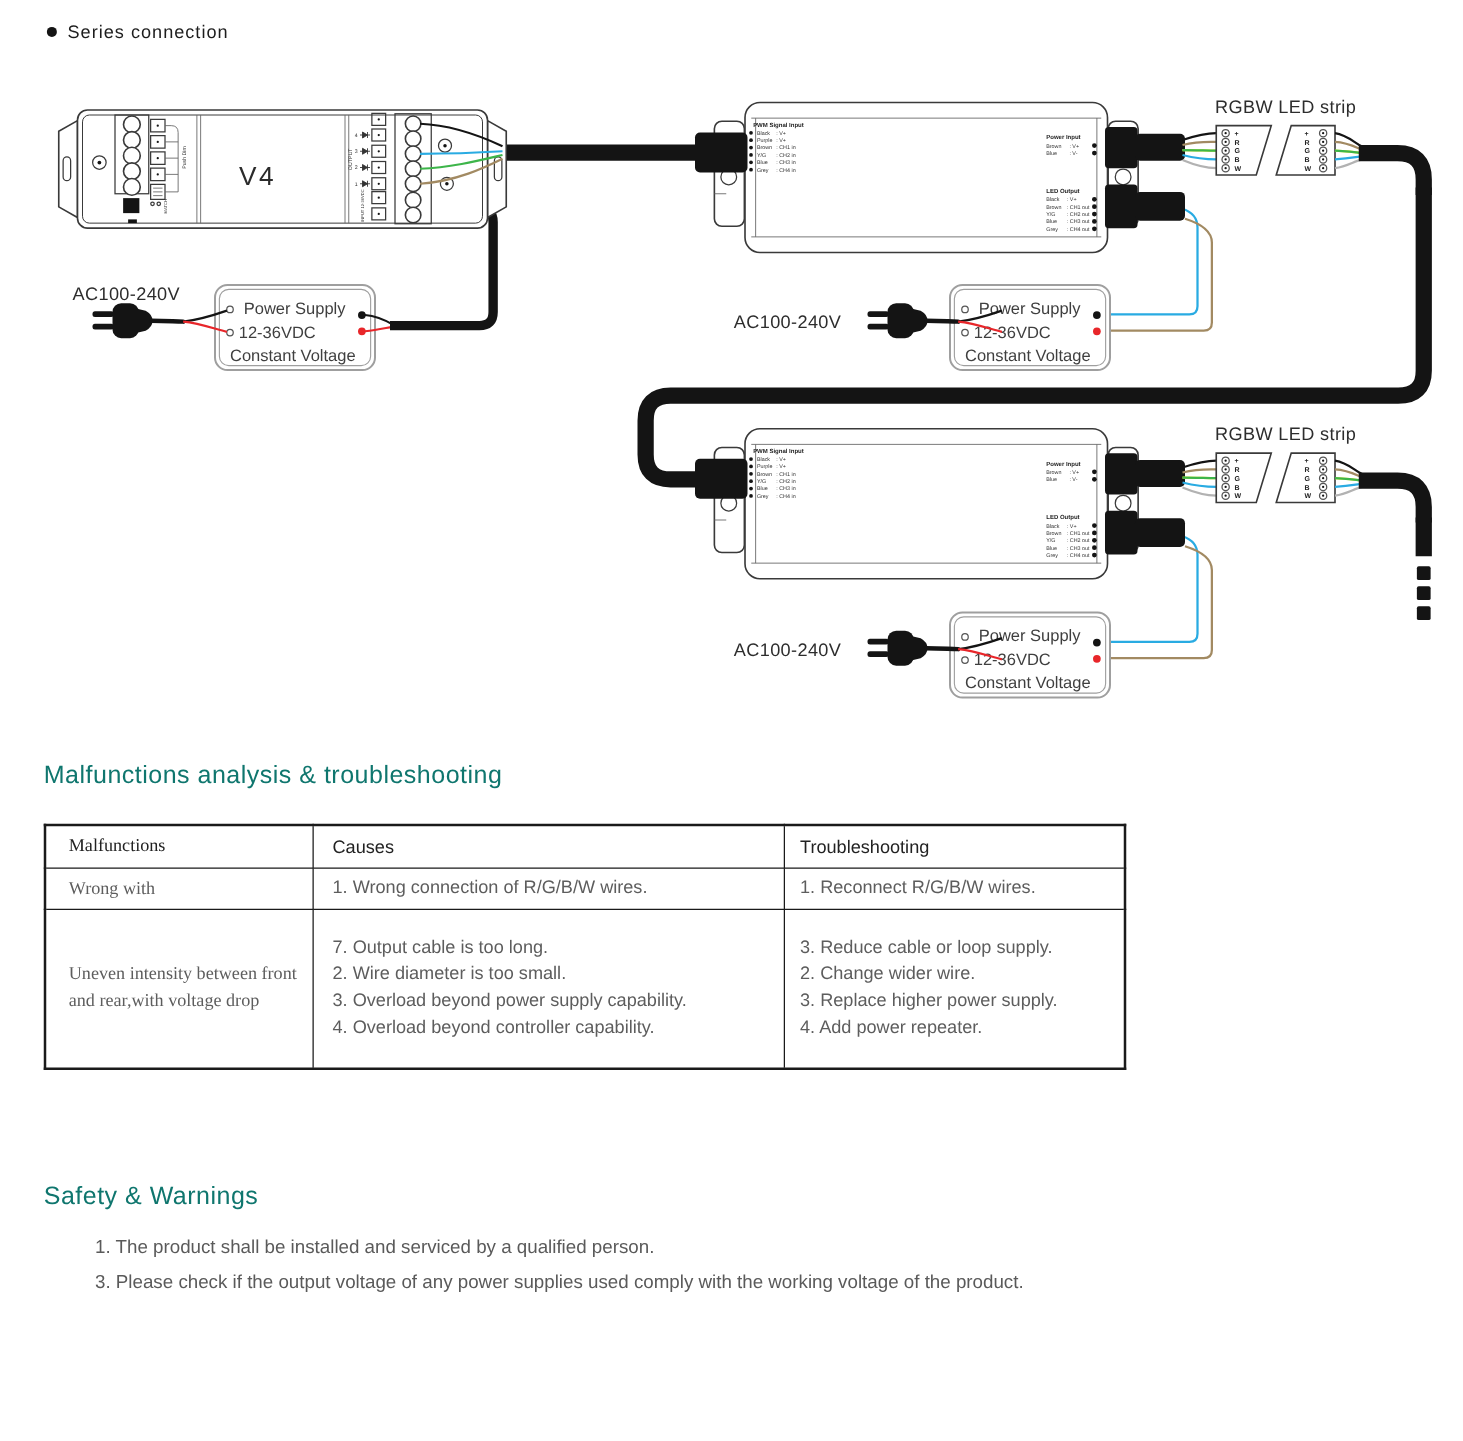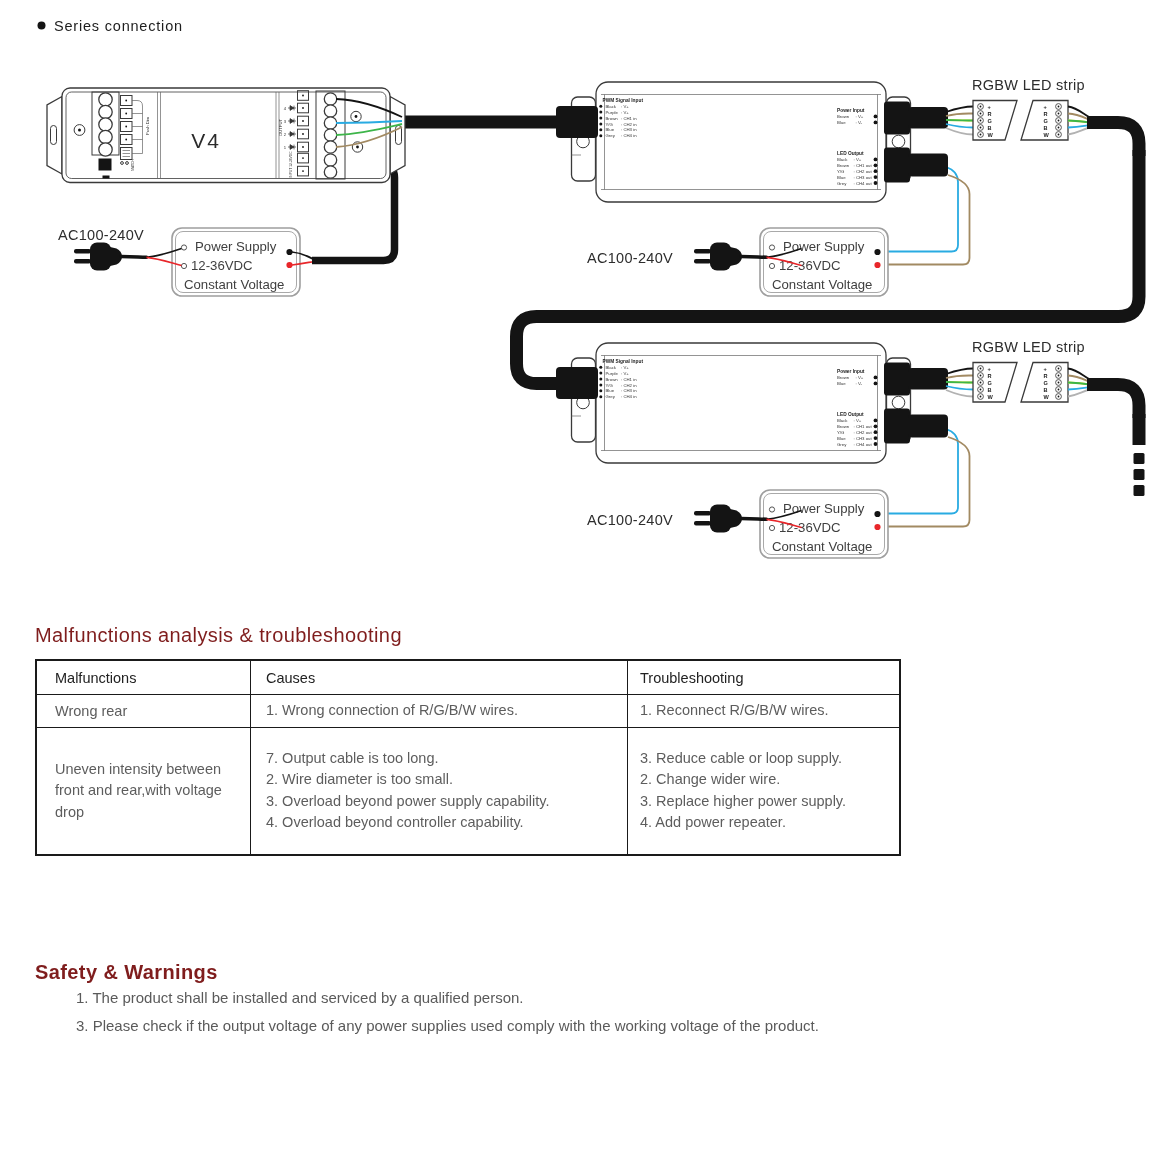--- a/index.html
+++ b/index.html
@@ -18,29 +18,29 @@
   .oln2{fill:#fff;stroke:#555;stroke-width:1;}
   .noln{fill:none;stroke:#3a3a3a;stroke-width:1;}
   .thin{fill:none;stroke:#666;stroke-width:.7;}
   .blk{fill:#141414;}
   .cable{stroke:#141414;stroke-width:13;fill:none;stroke-linejoin:round;}
   .cable7{stroke:#141414;stroke-width:7.5;fill:none;stroke-linejoin:round;}
   .w{fill:none;stroke-width:1.8;}
   .w17{fill:none;stroke-width:1.7;}
   .gray{stroke:#9f9f9f;fill:#fff;}
 
-  .sec-title{position:absolute;left:35px;font-size:20px;color:#7f1d1d;letter-spacing:.4px;margin-top:15px;}
+  .sec-title{position:absolute;left:35px;font-size:20px;color:#0f766e;letter-spacing:.4px;}
   #malf-title{top:609px;}
-  #safety-title{top:946px;font-weight:bold;}
+  #safety-title{top:946px;}
   #malf-table{position:absolute;left:35px;top:659px;border-collapse:collapse;table-layout:fixed;width:795px;}
   #malf-table th,#malf-table td{border:1.4px solid #1a1a1a;vertical-align:middle;text-align:left;font-weight:normal;}
   #malf-table{border:2px solid #1a1a1a;}
   #malf-table th{font-size:14.5px;color:#222;height:31px;}
   #malf-table td{font-size:14.5px;color:#5d5d5d;}
-  .c0{width:187px;padding-left:18px;padding-right:8px;}
+  .c0{width:187px;padding-left:18px;padding-right:8px;font-family:Liberation Serif, serif;}
   .c1{width:353px;padding-left:15px;padding-right:8px;}
   .c2{width:255px;padding-left:12px;padding-right:4px;}
   .cell-line{line-height:21.5px;}
   #safety-list{position:absolute;left:35px;top:984px;width:1110px;margin-left:41px;}
   .safety-item{font-size:15px;color:#5a5a5a;line-height:27.7px;}
 </style>
 </head>
 <body>
 
 <svg id="diagram" width="1170" height="600" viewBox="0 0 1170 600">
@@ -343,21 +343,21 @@
 <div id="malf-title" class="sec-title">Malfunctions analysis &amp; troubleshooting</div>
 
 <table id="malf-table">
   <tbody>
       <tr>
     <th class="c0">Malfunctions</th>
     <th class="c1">Causes</th>
     <th class="c2">Troubleshooting</th>
   </tr>
   <tr style="height:33px;">
-    <td class="c0">Wrong rear</td>
+    <td class="c0">Wrong with</td>
     <td class="c1">
       <div class="cell-line">1. Wrong connection of R/G/B/W wires.</div>
     </td>
     <td class="c2">
       <div class="cell-line">1. Reconnect R/G/B/W wires.</div>
     </td>
   </tr>
   <tr style="height:127px;">
     <td class="c0 cell-line">Uneven intensity between front and rear,with voltage drop</td>
     <td class="c1">

